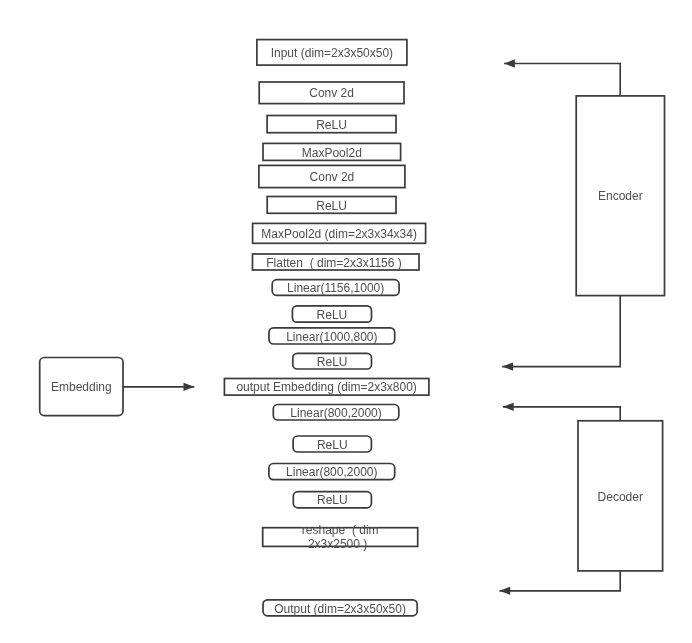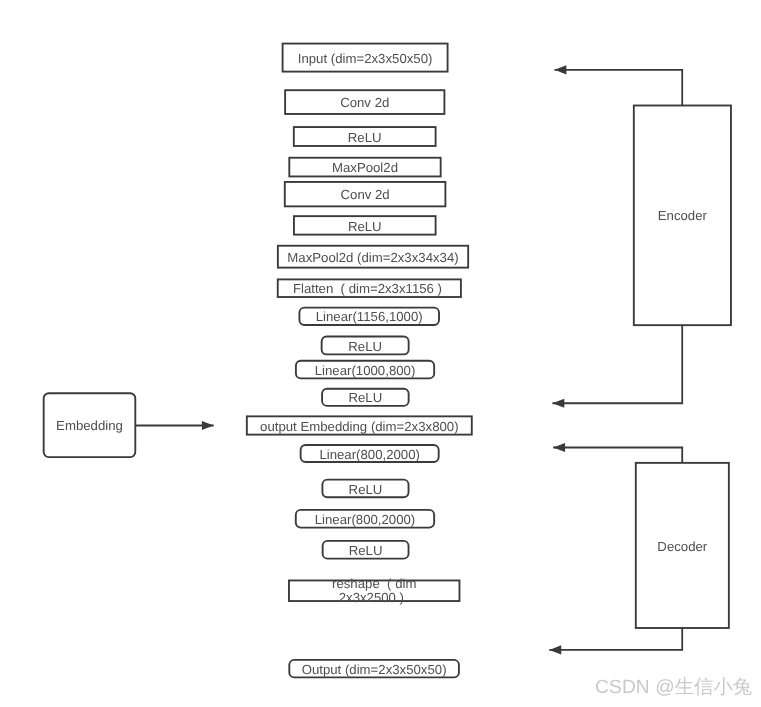--- a/index.html
+++ b/index.html
@@ -182,16 +182,13 @@
     </g>
     <g class="node">
       <rect class="box" x="576.2" y="95.9" width="88.3" height="199.7" rx="0" ry="0"></rect>
       <text x="620.35" y="197.25">Encoder</text>
     </g>
     <g class="node">
       <rect class="box" x="578.0" y="420.8" width="84.6" height="150.1" rx="0" ry="0"></rect>
       <text x="620.3" y="497.35">Decoder</text>
     </g>
   </svg>
-  <div class="watermark" style="left:541px; top:616px;">
-    <span class="wm-latin">CSDN @</span><span class="wm-cjk">生信小兔</span>
-  </div>
 </div>
 
 </body></html>

